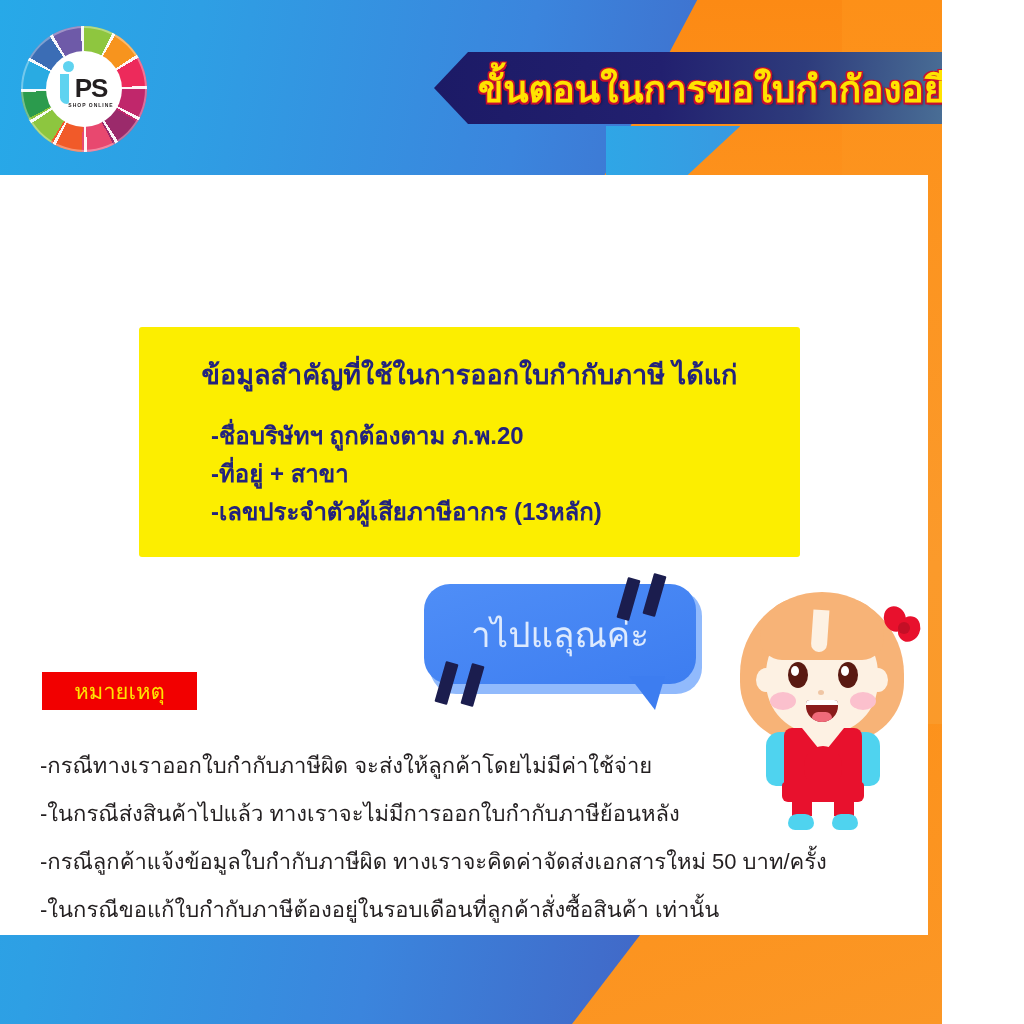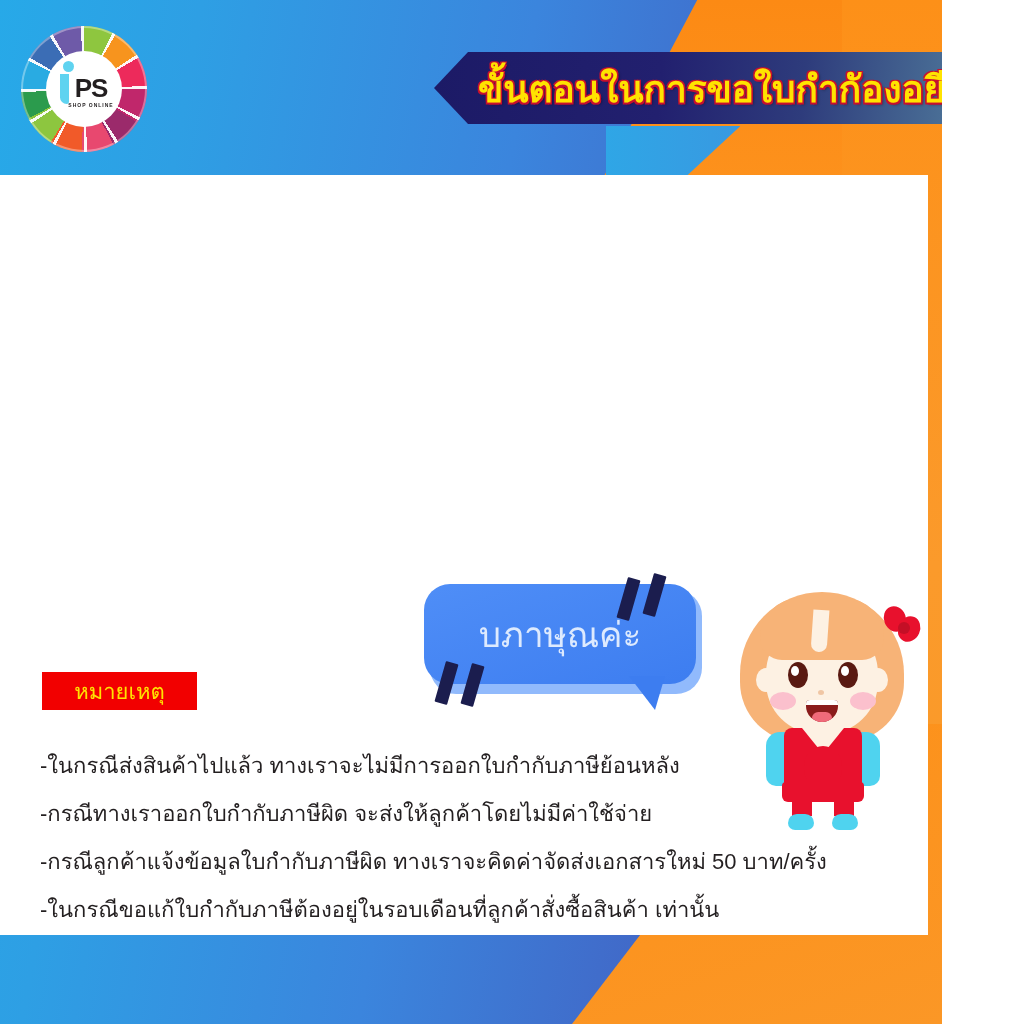--- a/index.html
+++ b/index.html
@@ -592,26 +592,34 @@
       <div class="logo-ps">PS</div>
       <div class="logo-sub">SHOP ONLINE</div>
     </div>
   </div>
 
   <div class="ribbon">
     <div class="ribbon-text">ขั้นตอนในการขอใบกำกัองอยี</div>
   </div>
 
 
+  <div class="yellow-box">
+    <div class="yellow-title">ข้อมูลสำคัญที่ใช้ในการออกใบกำกับภาษี ได้แก่</div>
+    <ul class="yellow-list">
+      <li>-ชื่อบริษัทฯ ถูกต้องตาม ภ.พ.20</li>
+      <li>-ที่อยู่ + สาขา</li>
+      <li>-เลขประจำตัวผู้เสียภาษีอากร (13หลัก)</li>
+    </ul>
+  </div>
 
   <div class="bubble-wrap">
     <div class="bubble-shadow"></div>
     <div class="bubble"></div>
     <div class="bubble-tail"></div>
-    <div class="bubble-text">บภาษุณค่ะ</div>
+    <div class="bubble-text">าไปแลุณค่ะ</div>
     <div class="quote-mark q-tr-1"></div>
     <div class="quote-mark q-tr-2"></div>
     <div class="quote-mark q-bl-1"></div>
     <div class="quote-mark q-bl-2"></div>
   </div>
 
   <div class="character">
     <div class="ch-hair-back"></div>
     <div class="ch-ear-l"></div>
     <div class="ch-ear-r"></div>
@@ -641,19 +649,19 @@
     <div class="ch-sock r"></div>
     <div class="ch-shoe l"></div>
     <div class="ch-shoe r"></div>
   </div>
 
   <div class="note-badge">
     <span>หมายเหตุ</span>
   </div>
 
   <ul class="note-list">
+    <li>-กรณีทางเราออกใบกำกับภาษีผิด จะส่งให้ลูกค้าโดยไม่มีค่าใช้จ่าย</li>
     <li>-ในกรณีส่งสินค้าไปแล้ว ทางเราจะไม่มีการออกใบกำกับภาษีย้อนหลัง</li>
-    <li>-กรณีทางเราออกใบกำกับภาษีผิด จะส่งให้ลูกค้าโดยไม่มีค่าใช้จ่าย</li>
     <li>-กรณีลูกค้าแจ้งข้อมูลใบกำกับภาษีผิด ทางเราจะคิดค่าจัดส่งเอกสารใหม่ 50 บาท/ครั้ง</li>
     <li>-ในกรณีขอแก้ใบกำกับภาษีต้องอยู่ในรอบเดือนที่ลูกค้าสั่งซื้อสินค้า เท่านั้น</li>
   </ul>
 
 </div>
 
 </body></html>

